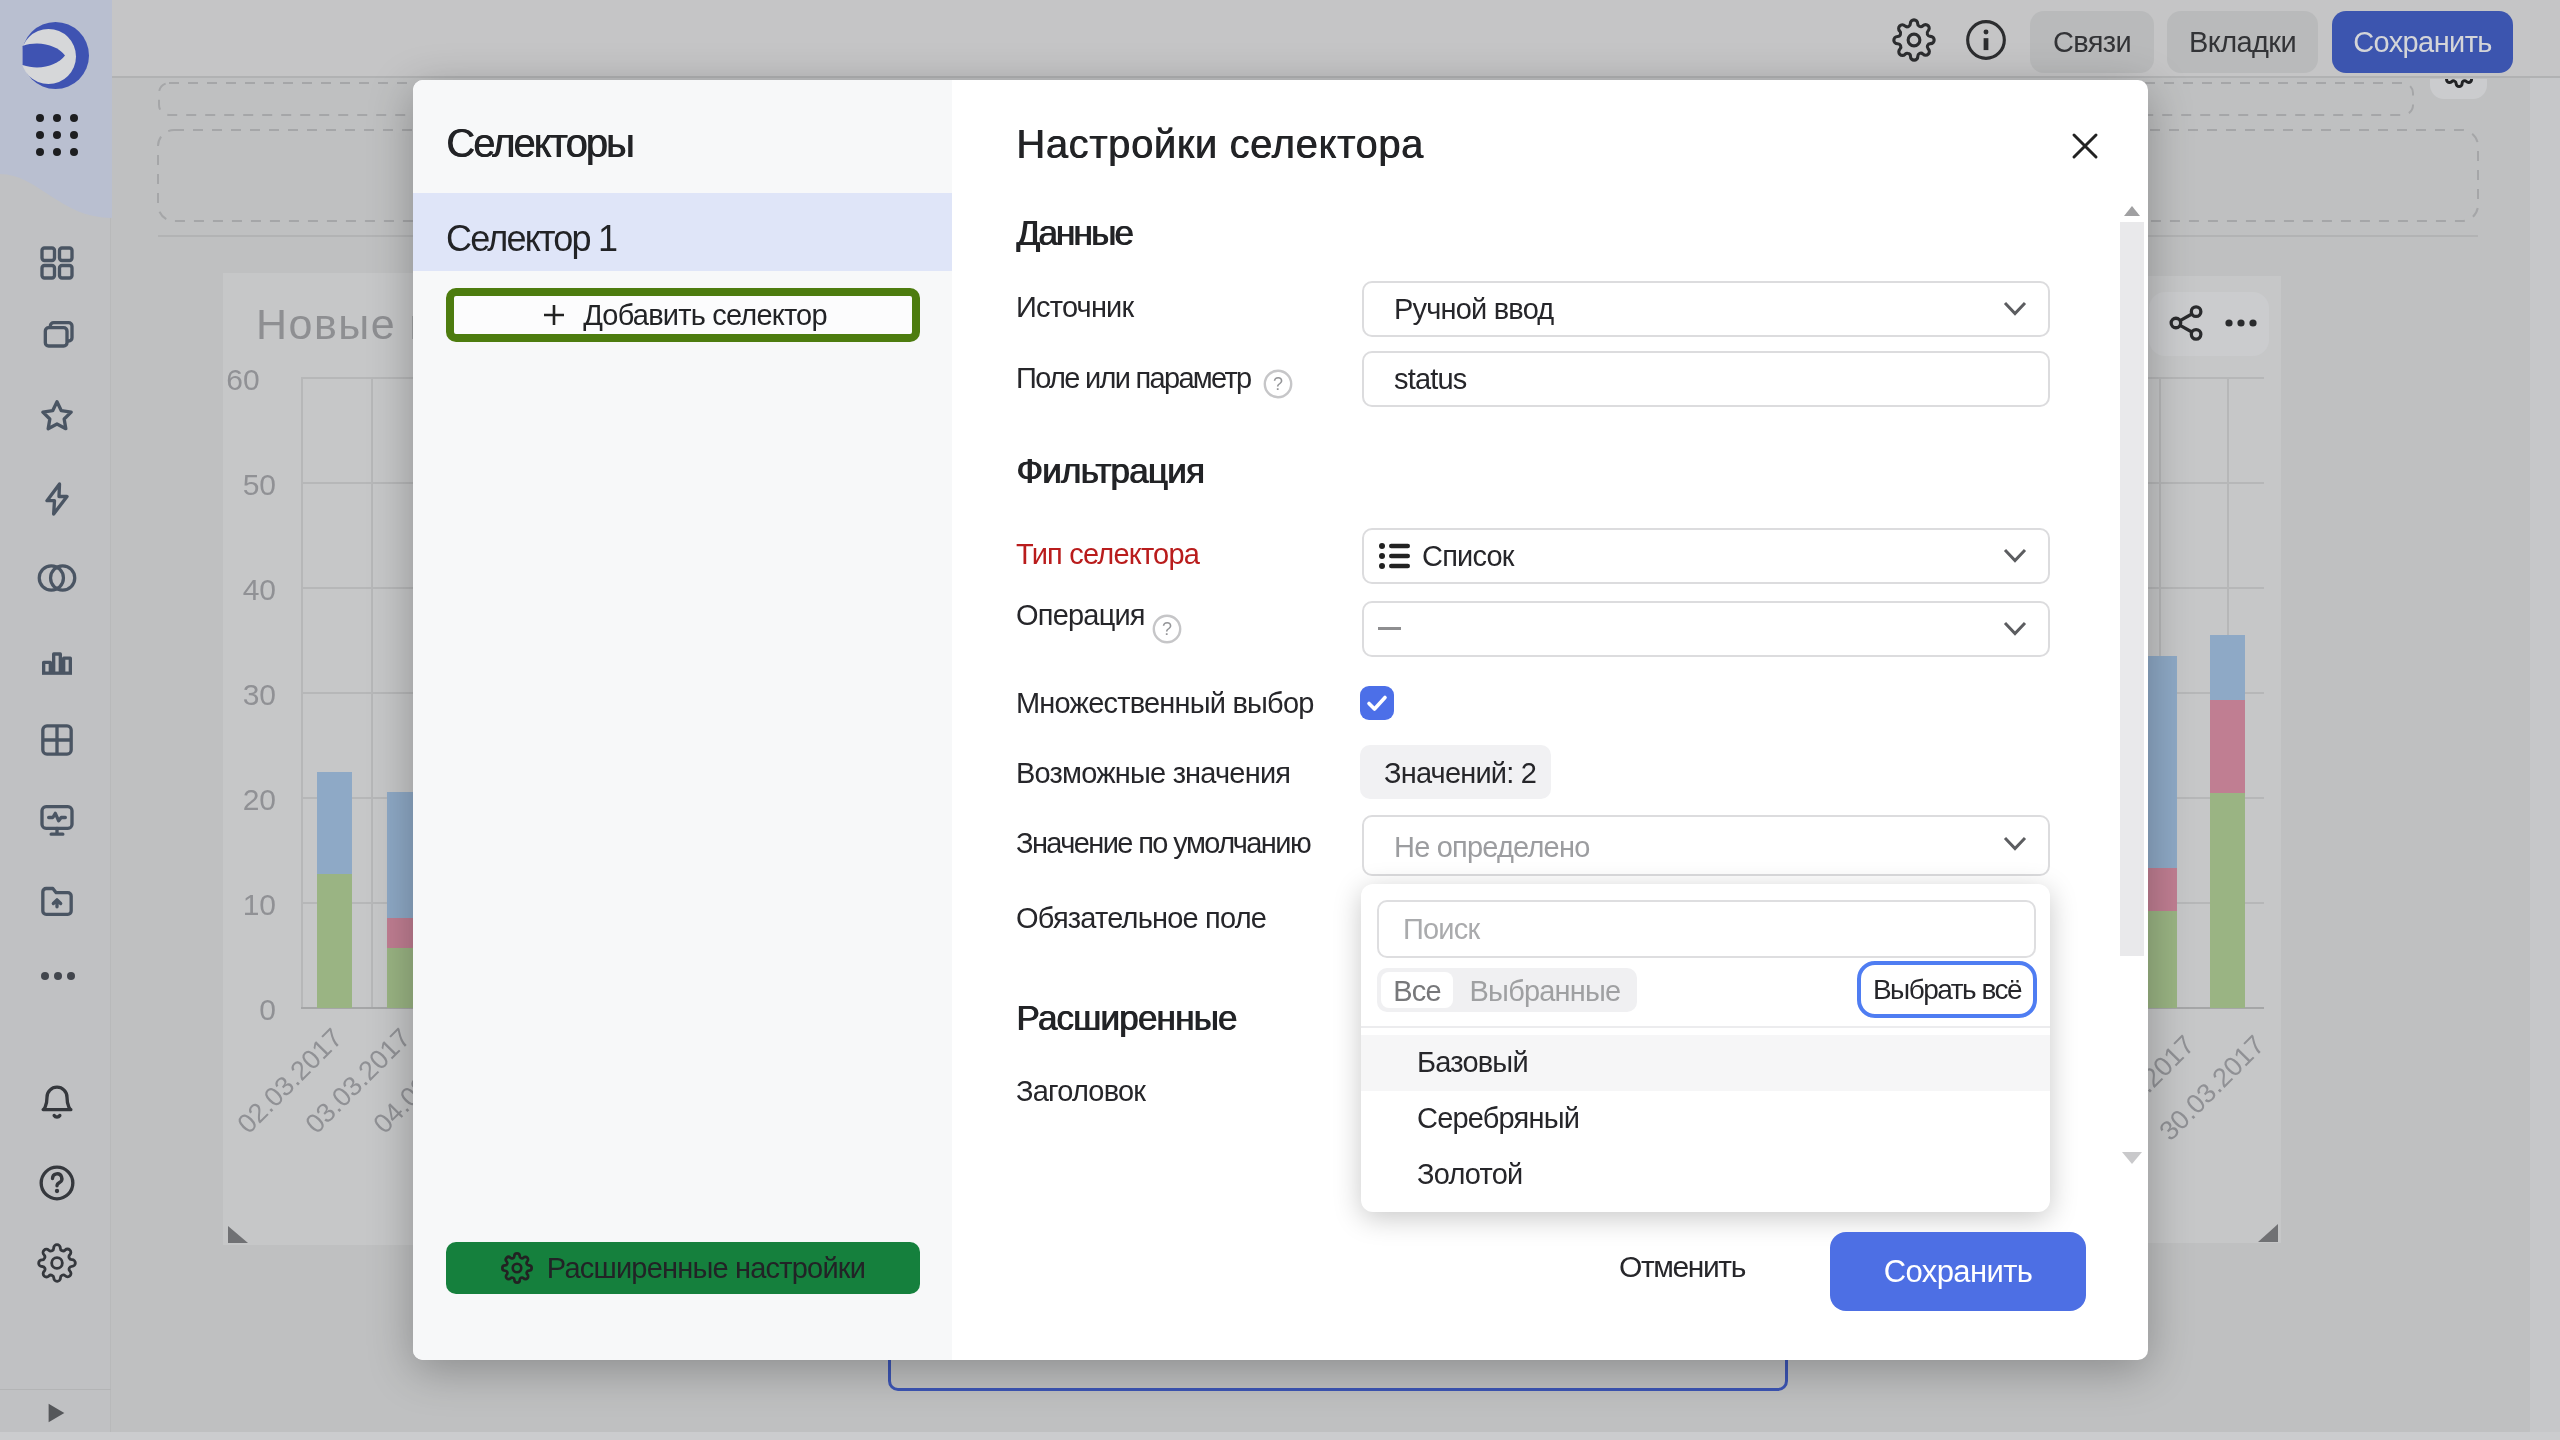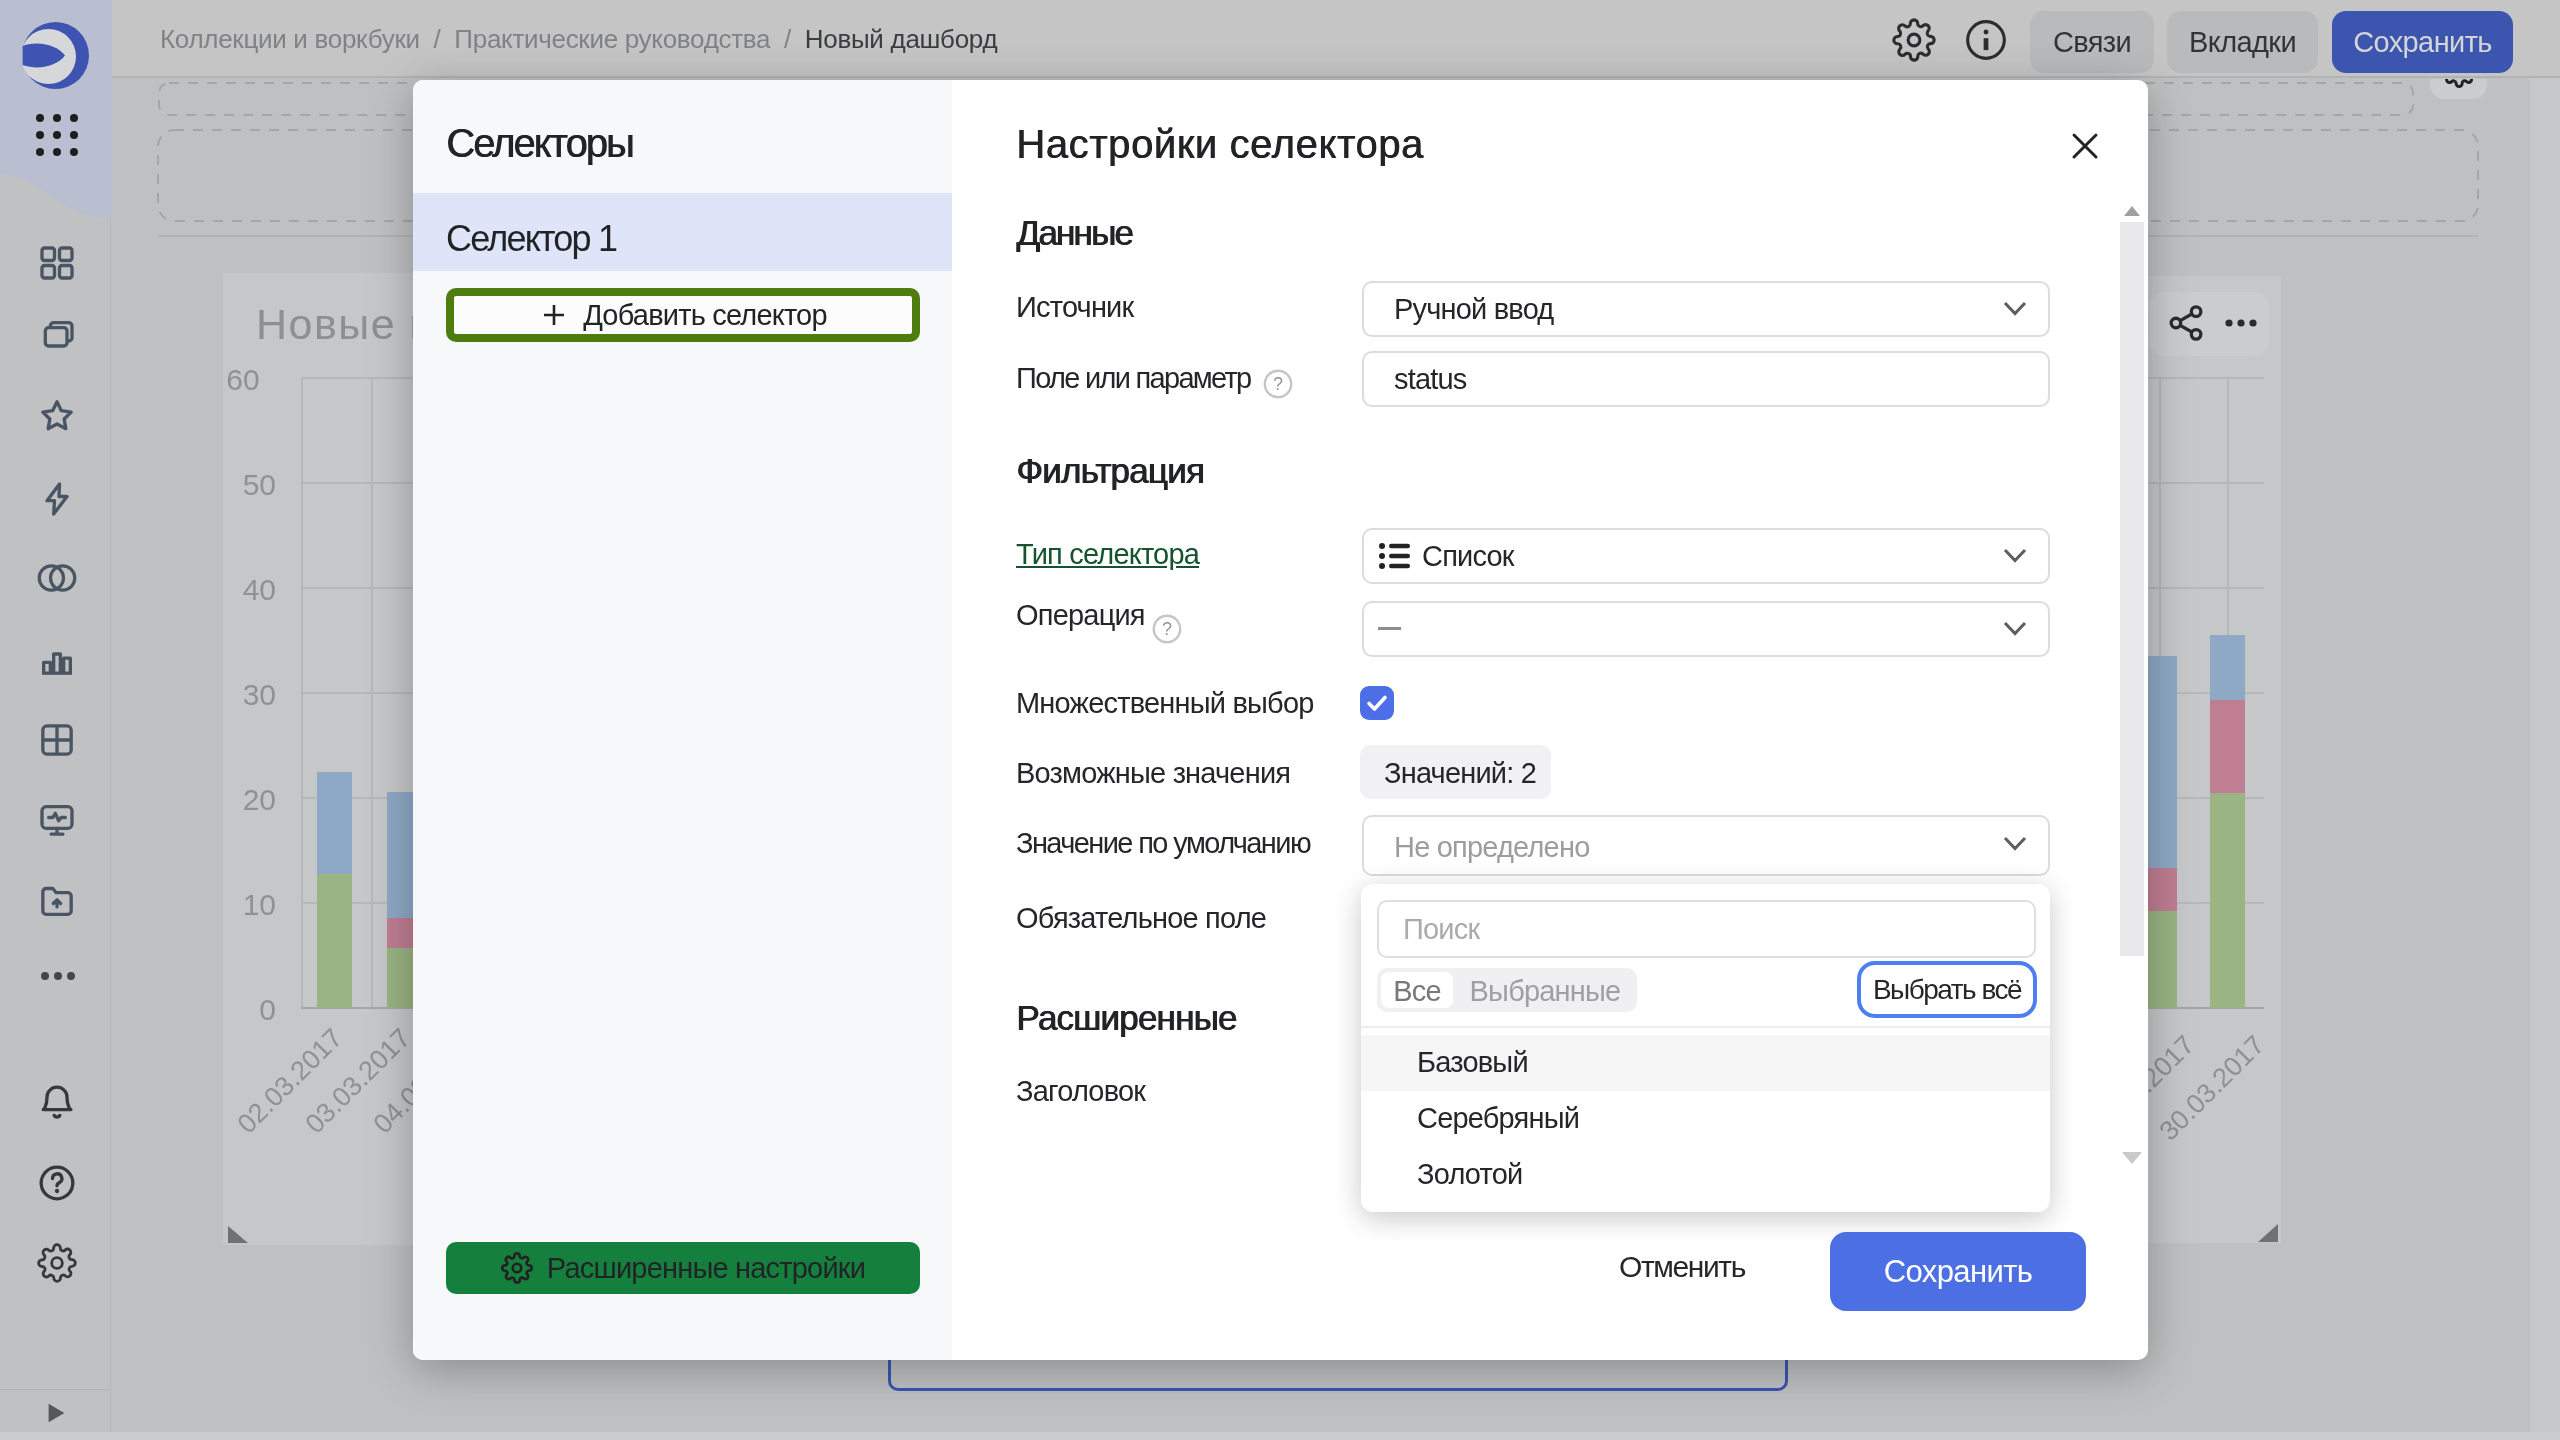--- a/index.html
+++ b/index.html
@@ -6,21 +6,20 @@
   html,body { width:2560px; height:1440px; overflow:hidden; }
   body { font-family:"Liberation Sans", sans-serif; position:relative; background:#bfc0c1; }
   .abs { position:absolute; }
 </style>
 </head>
 <body>
 
 <div id="bg" class="abs" style="left:0;top:0;width:2560px;height:1440px;">
 
   <div class="abs" style="left:0;top:0;width:2560px;height:78px;background:#c5c5c6;border-bottom:2px solid #b1b2b3;"></div>
-  <div class="abs" style="left:160px;top:24px;font-size:26px;letter-spacing:-0.3px;color:#818286;">Коллекции и воркбуки&nbsp; /&nbsp; Практические руководства&nbsp; /&nbsp; <span style="color:#3c3d41;">Новый дашборд</span></div>
 
   <svg class="abs" style="left:1892px;top:18px" width="44" height="44" viewBox="0 0 24 24" fill="none" stroke="#2c2d2f" stroke-width="1.7" stroke-linecap="round" stroke-linejoin="round">
     <circle cx="12" cy="12" r="3.2"></circle>
     <path d="M19.4 15a1.65 1.65 0 0 0 .33 1.82l.06.06a2 2 0 1 1-2.83 2.83l-.06-.06a1.65 1.65 0 0 0-1.82-.33 1.65 1.65 0 0 0-1 1.51V21a2 2 0 1 1-4 0v-.09A1.65 1.65 0 0 0 9 19.4a1.65 1.65 0 0 0-1.82.33l-.06.06a2 2 0 1 1-2.83-2.83l.06-.06a1.65 1.65 0 0 0 .33-1.82 1.65 1.65 0 0 0-1.51-1H3a2 2 0 1 1 0-4h.09A1.65 1.65 0 0 0 4.6 9a1.65 1.65 0 0 0-.33-1.82l-.06-.06a2 2 0 1 1 2.83-2.83l.06.06a1.65 1.65 0 0 0 1.82.33H9a1.65 1.65 0 0 0 1-1.51V3a2 2 0 1 1 4 0v.09a1.65 1.65 0 0 0 1 1.51 1.65 1.65 0 0 0 1.82-.33l.06-.06a2 2 0 1 1 2.83 2.83l-.06.06a1.65 1.65 0 0 0-.33 1.82V9a1.65 1.65 0 0 0 1.51 1H21a2 2 0 1 1 0 4h-.09a1.65 1.65 0 0 0-1.51 1z"></path>
   </svg>
   <svg class="abs" style="left:1964px;top:18px" width="44" height="44" viewBox="0 0 24 24" fill="none" stroke="#2c2d2f" stroke-width="1.7">
     <circle cx="12" cy="12" r="10"></circle>
     <circle cx="12" cy="7.6" r="1.35" fill="#2c2d2f" stroke="none"></circle>
     <path d="M12 11v6.5" stroke-width="2.6"></path>
   </svg>
@@ -248,21 +247,21 @@
 <div class="abs" style="left:1016px;top:362px;font-size:29px;letter-spacing:-1.7px;color:#26262a;">Поле или параметр</div>
 <svg class="abs" style="left:1263px;top:369px" width="30" height="30" viewBox="0 0 30 30">
   <circle cx="15" cy="15" r="13.2" fill="none" stroke="#c6c6c8" stroke-width="2.4"></circle>
   <text x="15" y="21" font-size="18" fill="#949598" text-anchor="middle" font-family="Liberation Sans">?</text>
 </svg>
 <div class="abs" style="left:1362px;top:351px;width:688px;height:56px;border:2px solid #dcdcde;border-radius:10px;"></div>
 <div class="abs" style="left:1394px;top:363px;font-size:29px;letter-spacing:-0.8px;color:#26262a;">status</div>
 
 <div class="abs" style="left:1016px;top:451px;font-size:35px;letter-spacing:-0.8px;color:#222326;text-shadow:1px 0 0 #222326;">Фильтрация</div>
 
-<div class="abs" style="left:1016px;top:538px;font-size:29px;letter-spacing:-0.8px;color:#14532d;text-decoration:underline;">Тип селектора</div>
+<div class="abs" style="left:1016px;top:538px;font-size:29px;letter-spacing:-0.8px;color:#b91c1c;">Тип селектора</div>
 <div class="abs" style="left:1362px;top:528px;width:688px;height:56px;border:2px solid #dcdcde;border-radius:10px;"></div>
 <svg class="abs" style="left:1378px;top:541px" width="32" height="30" viewBox="0 0 32 30" fill="#222">
   <circle cx="4" cy="5" r="3"></circle>
     <rect x="11" y="2.8" width="21" height="4.4" rx="2.2"></rect>
   <circle cx="4" cy="15" r="3"></circle>
     <rect x="11" y="12.8" width="21" height="4.4" rx="2.2"></rect>
   <circle cx="4" cy="25" r="3"></circle>
     <rect x="11" y="22.8" width="21" height="4.4" rx="2.2"></rect>
 </svg>
 <div class="abs" style="left:1422px;top:540px;font-size:29px;letter-spacing:-0.8px;color:#26262a;">Список</div>

